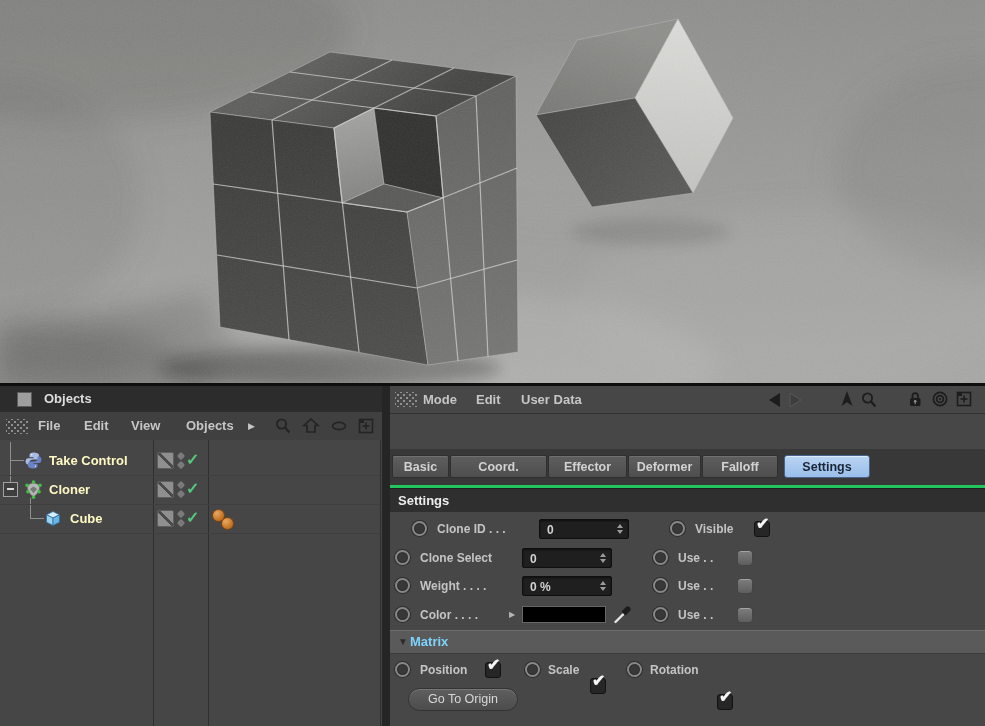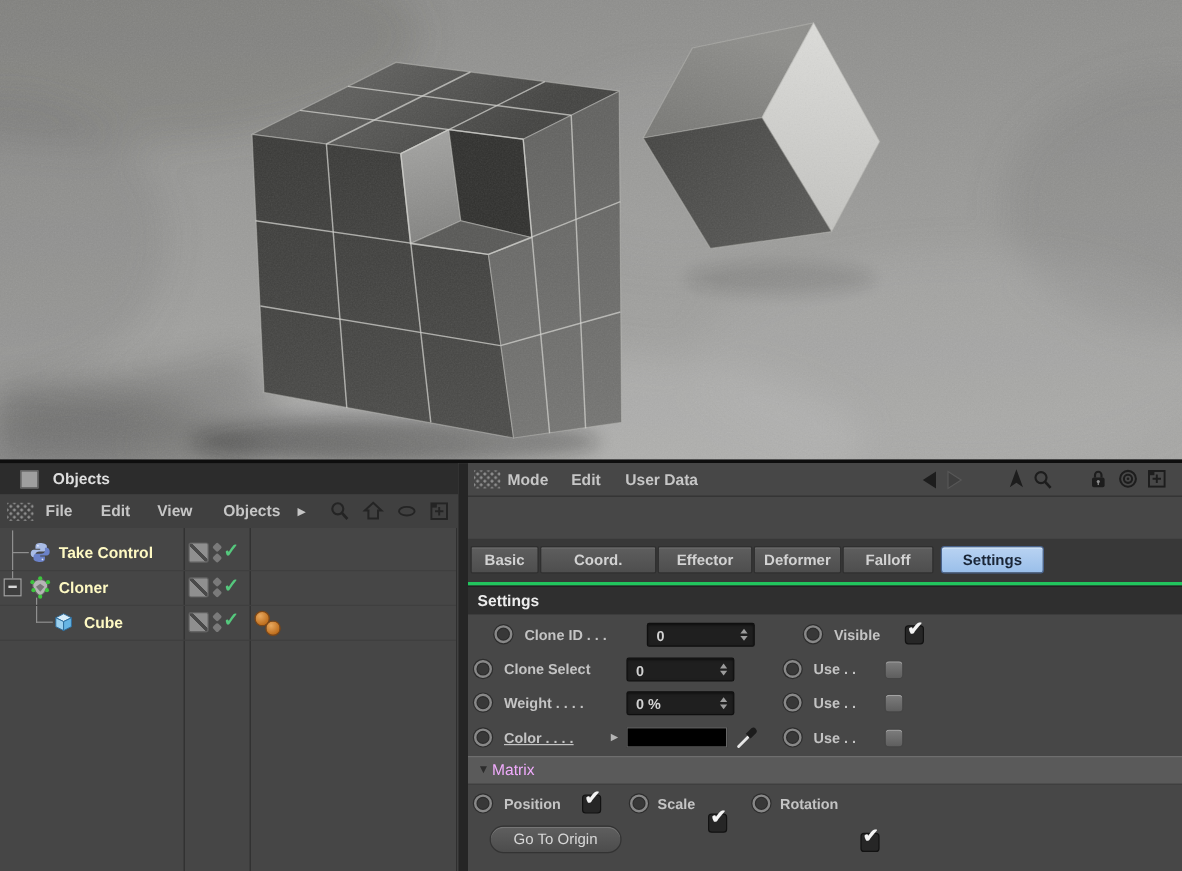--- a/index.html
+++ b/index.html
@@ -59,21 +59,21 @@
   .spin .dn{border-top:4px solid #9c9c9c;}
   .chk{width:14px;height:14px;background:#262626;border:1px solid #121212;border-radius:3px;position:relative;}
   .chk .mark{position:absolute;left:1px;top:-8px;color:#f4f4f4;font-size:16px;font-weight:700;}
   .chk.off{background:linear-gradient(#7d7d7d,#5e5e5e);border:1px solid #454545;border-radius:4px;
     box-shadow:inset 0 1px 0 rgba(255,255,255,.3);}
   .swatch{width:82px;height:15px;background:#000;border:1px solid #666;}
   .tri{font-size:8px;color:#b5b5b5;}
   .matrix-band{left:0;top:244px;width:595px;height:22px;background:#5a5a5a;
     border-top:1px solid #6e6e6e;border-bottom:1px solid #3a3a3a;}
   .matrix-band .collapse{font-size:10px;color:#2c2c2c;line-height:22px;}
-  .matrix-band .mh{font-size:13px;font-weight:400;color:#f0abfc;line-height:22px;}
+  .matrix-band .mh{font-size:13px;font-weight:700;color:#7dd3fc;line-height:22px;}
   .pill-btn{left:18px;top:302px;width:110px;height:23px;border-radius:12px;
     background:linear-gradient(#5f5f5f,#4c4c4c);border:1px solid #333;
     box-shadow:inset 0 1px 0 #767676;color:#d8d8d8;font-size:12.5px;font-weight:400;
     text-align:center;line-height:21px;box-sizing:border-box;}
 </style>
 </head>
 <body>
 
 <div id="app">
 
@@ -375,21 +375,21 @@
             <i class="dn"></i>
           </span>
       </div>
       <div class="abs ring" style="left:263px;top:6px;"></div>
       <span class="abs fld-label" style="left:288px;">Use . .</span>
       <div class="abs chk off" style="left:347px;top:6px;"></div>
     </div>
 
     <div class="abs" style="left:0;top:215px;width:595px;height:28px;">
       <div class="abs ring" style="left:5px;top:6px;"></div>
-      <span class="abs fld-label" style="left:30px;text-decoration:underline;">Color . . . .</span>
+      <span class="abs fld-label" style="left:30px;">Color . . . .</span>
       <span class="abs tri" style="left:119px;top:9px;">▶</span>
       <div class="abs swatch" style="left:132px;top:5px;"></div>
       <svg class="abs" style="left:222px;top:2px;" width="22" height="22">
         <path d="M3.5 19 L11 11.5" stroke="#e6e6e6" stroke-width="2.4" stroke-linecap="round"></path>
         <path d="M9.5 8.5 L13.5 12.5 L18.2 7.8 A2.9 2.9 0 0 0 14.2 3.8 Z" fill="#1c1c1c"></path>
       </svg>
       <div class="abs ring" style="left:263px;top:6px;"></div>
       <span class="abs fld-label" style="left:288px;">Use . .</span>
       <div class="abs chk off" style="left:347px;top:6px;"></div>
     </div>

